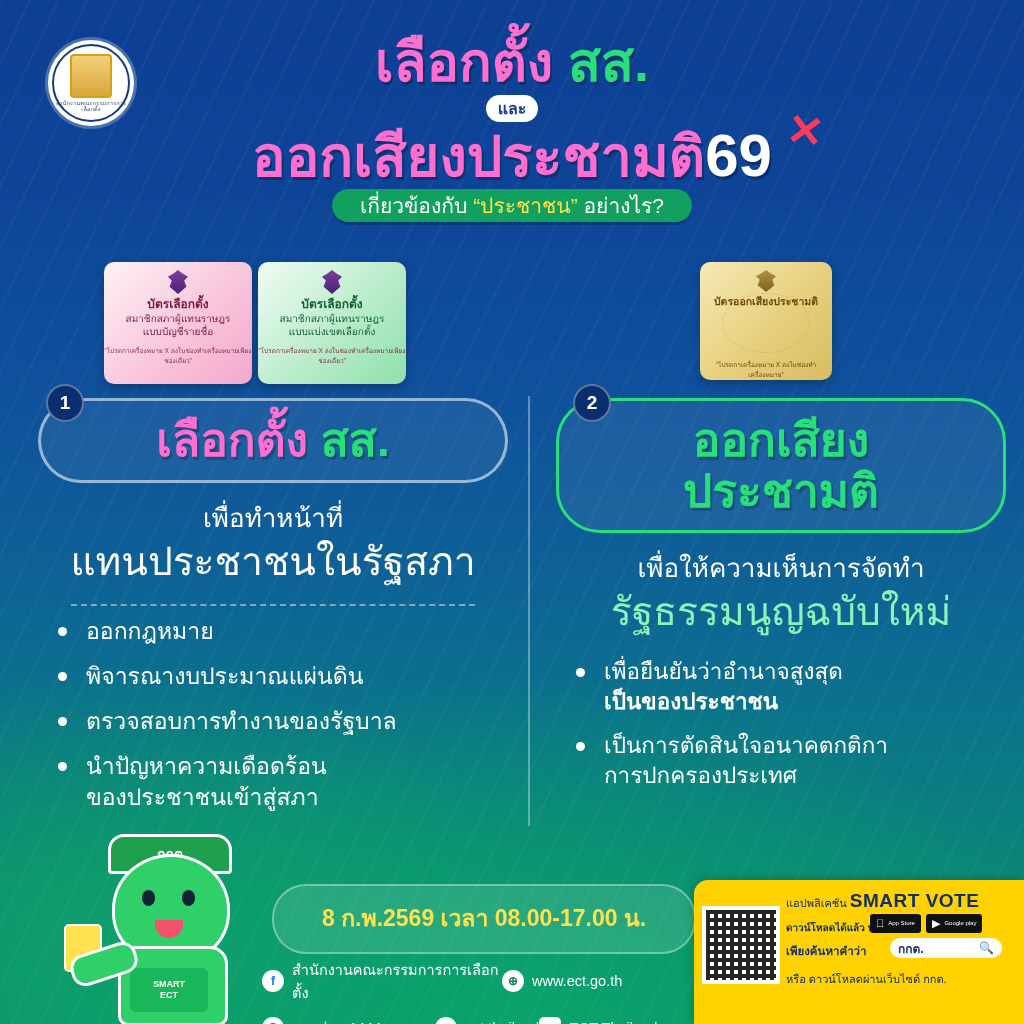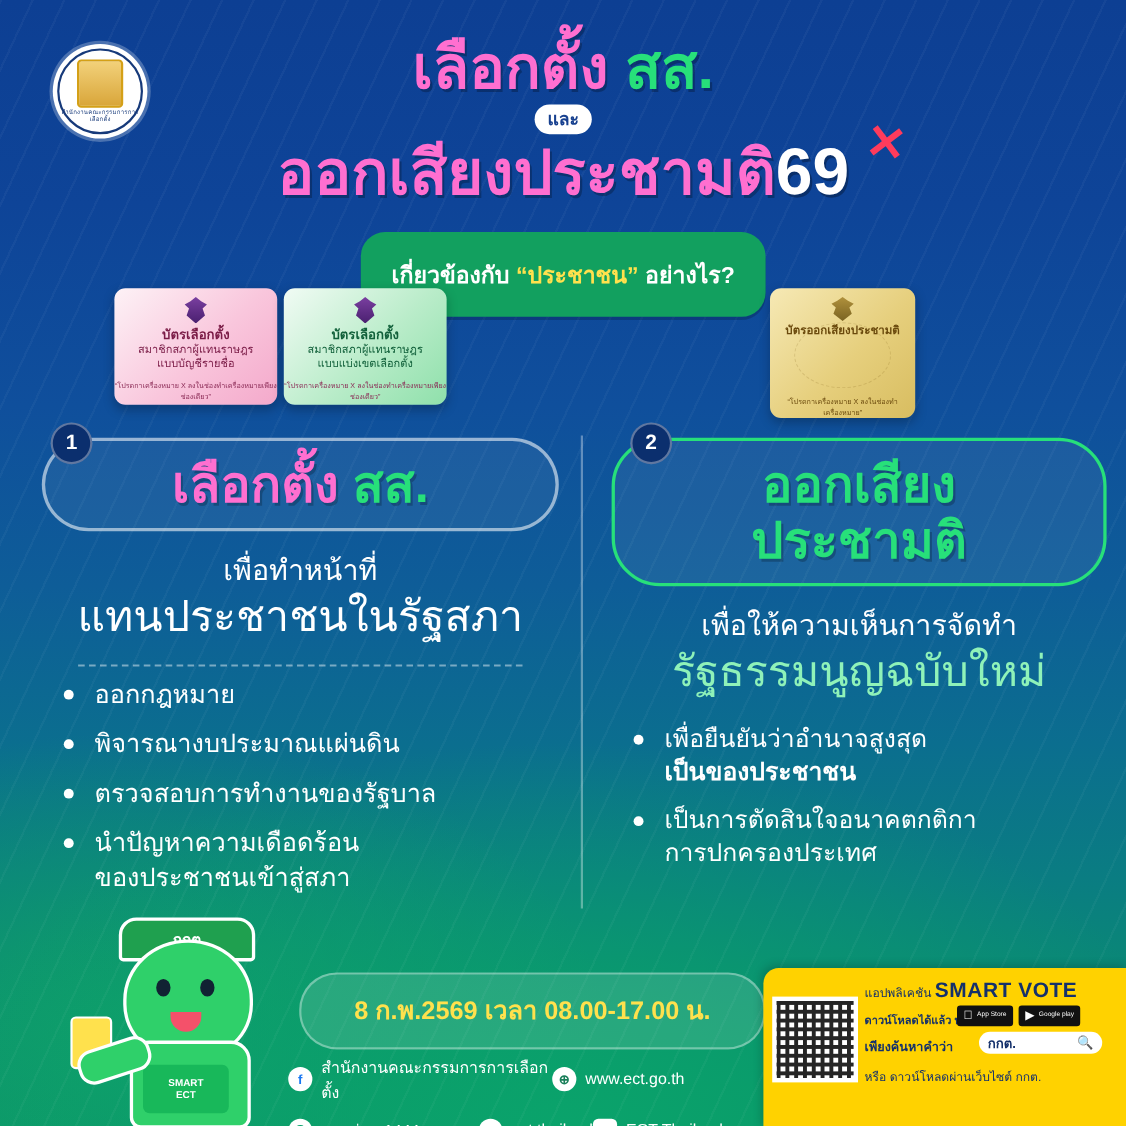--- a/index.html
+++ b/index.html
@@ -51,30 +51,30 @@
     font-size:16px;font-weight:bold;border-radius:14px;padding:1px 12px;
   }
   .line2{font-size:56px;font-weight:bold;line-height:1.05;position:relative;display:inline-block;}
   .l2a{color:#ff6fd0;text-shadow:2px 3px 0 rgba(0,0,0,.25);}
   .l2num{color:#ffffff;text-shadow:2px 3px 0 rgba(0,0,0,.3);font-size:60px;}
   .xmark{
     position:absolute;right:-52px;top:-16px;color:#ff3b5c;font-size:44px;font-weight:bold;
     transform:rotate(8deg);
   }
   .sub-pill{
-    display:inline-block;margin-top:24px;background:#12a05f;border-radius:22px;
-    padding:22px 28px;color:#ffffff;font-size:21px;font-weight:bold;
+    display:inline-block;margin-top:2px;background:#12a05f;border-radius:22px;
+    padding:0 28px;color:#ffffff;font-size:21px;font-weight:normal;
     box-shadow:0 3px 0 rgba(0,0,0,.18);
   }
   .sub-pill .hl{color:#ffe14d;}
 
   
   .ballots{position:absolute;top:262px;left:0;width:1024px;height:130px;}
   .ballot{
-    position:absolute;width:148px;height:106px;border-radius:10px;
+    position:absolute;width:148px;height:122px;border-radius:10px;
     box-shadow:0 4px 10px rgba(0,0,0,.25);
     display:flex;flex-direction:column;align-items:center;justify-content:flex-start;
     padding-top:8px;box-sizing:border-box;text-align:center;
   }
   .ballot .garuda{
     width:22px;height:24px;margin-bottom:3px;
     background:linear-gradient(180deg,#7a3fa0,#4a2070);
     clip-path:polygon(50% 0,72% 16%,96% 28%,78% 44%,88% 70%,50% 100%,12% 70%,22% 44%,4% 28%,28% 16%);
   }
   .ballot .t1{font-size:12px;font-weight:bold;line-height:1.25;}

